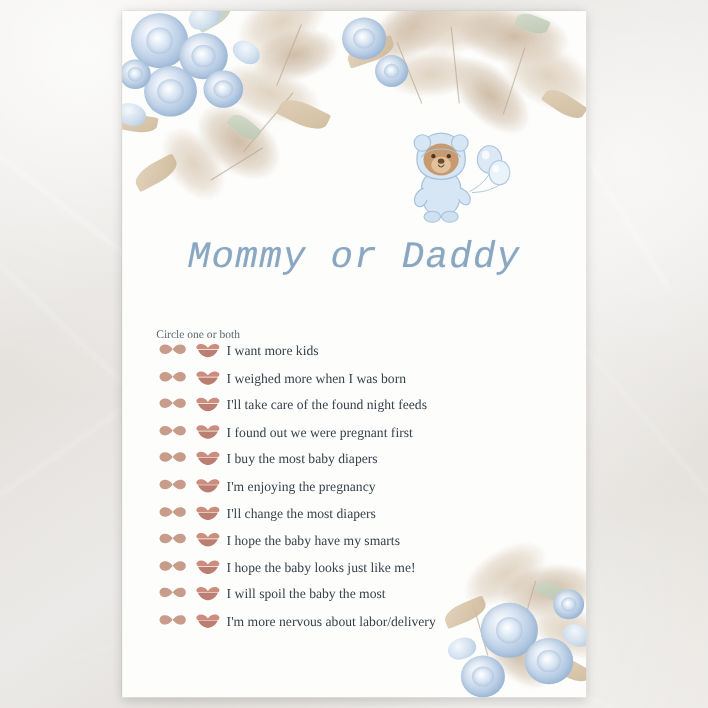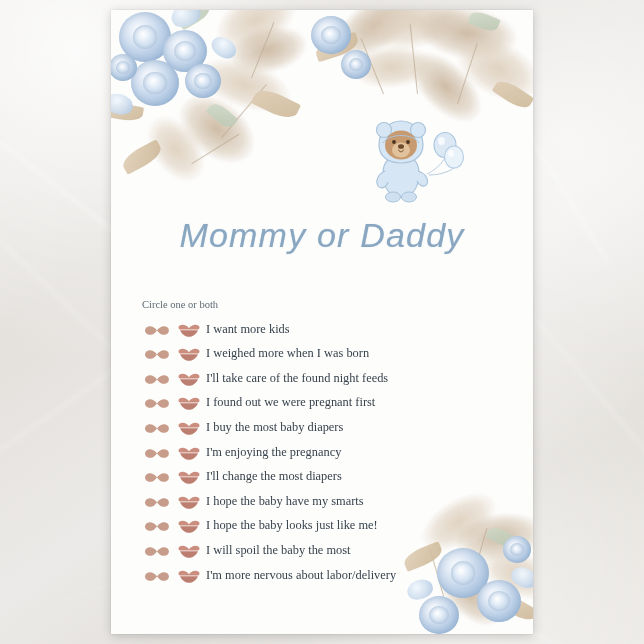--- a/index.html
+++ b/index.html
@@ -111,21 +111,21 @@
 
   
   #bear { position: absolute; left: 238px; top: 107px; width: 120px; height: 90px; }
 
   
   #title {
     position: absolute;
     left: 0; right: 0;
     top: 206px;
     text-align: center;
-    font-family: Liberation Sans, sans-serif;
+    font-family: Liberation Mono, monospace;
     font-style: italic;
     font-size: 34px;
     letter-spacing: 1.2px;
     color: #8aa7c2;
     text-shadow: 0 0 1px rgba(138,167,194,0.5);
   }
   #subtitle {
     position: absolute;
     left: 0; right: 0;
     top: 254px;
@@ -146,21 +146,21 @@
 
   
   #rows {
     position: absolute;
     left: 31px;
     top: 302px;
     width: 362px;
   }
   .row {
     display: flex;
-    align-items: flex-end;
+    align-items: flex-start;
     height: 24.6px;
   }
   .icon-mustache { width: 30px; display: flex; justify-content: center; }
   .icon-lips { width: 34px; display: flex; justify-content: center; }
   .q-text {
     font-family: "Liberation Serif", serif;
     font-size: 12.4px;
     color: #37424c;
     white-space: nowrap;
   }

